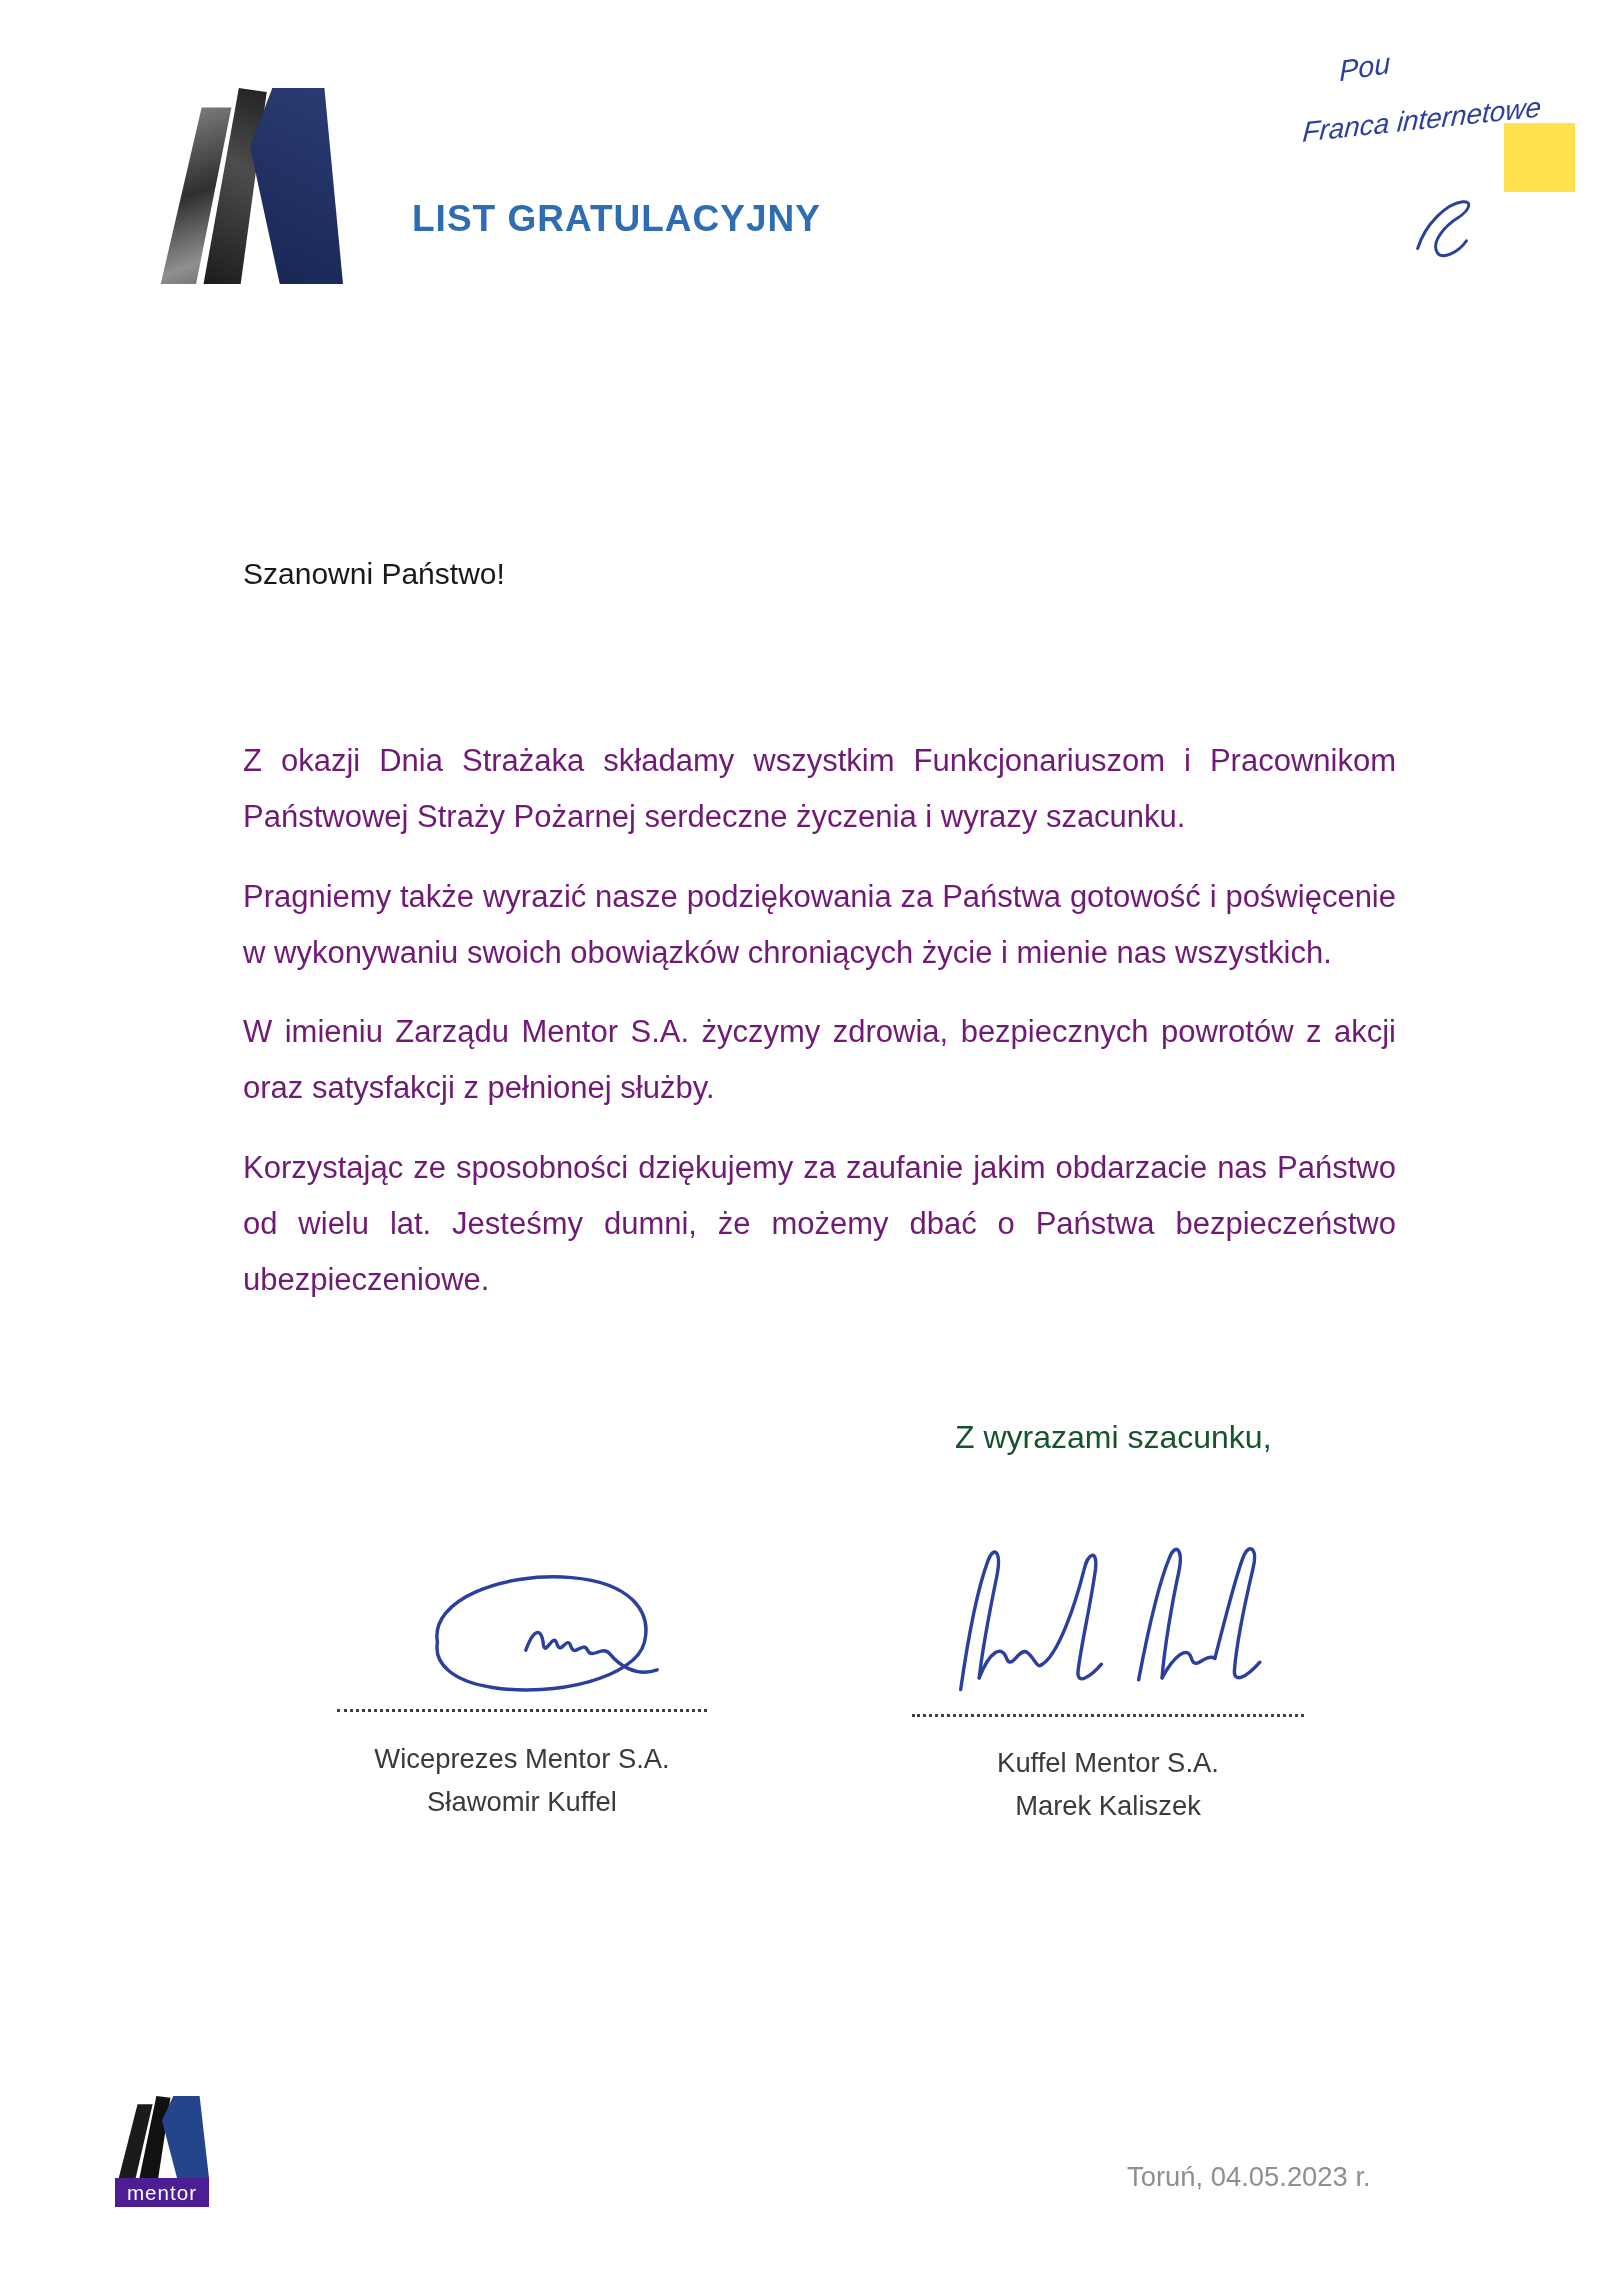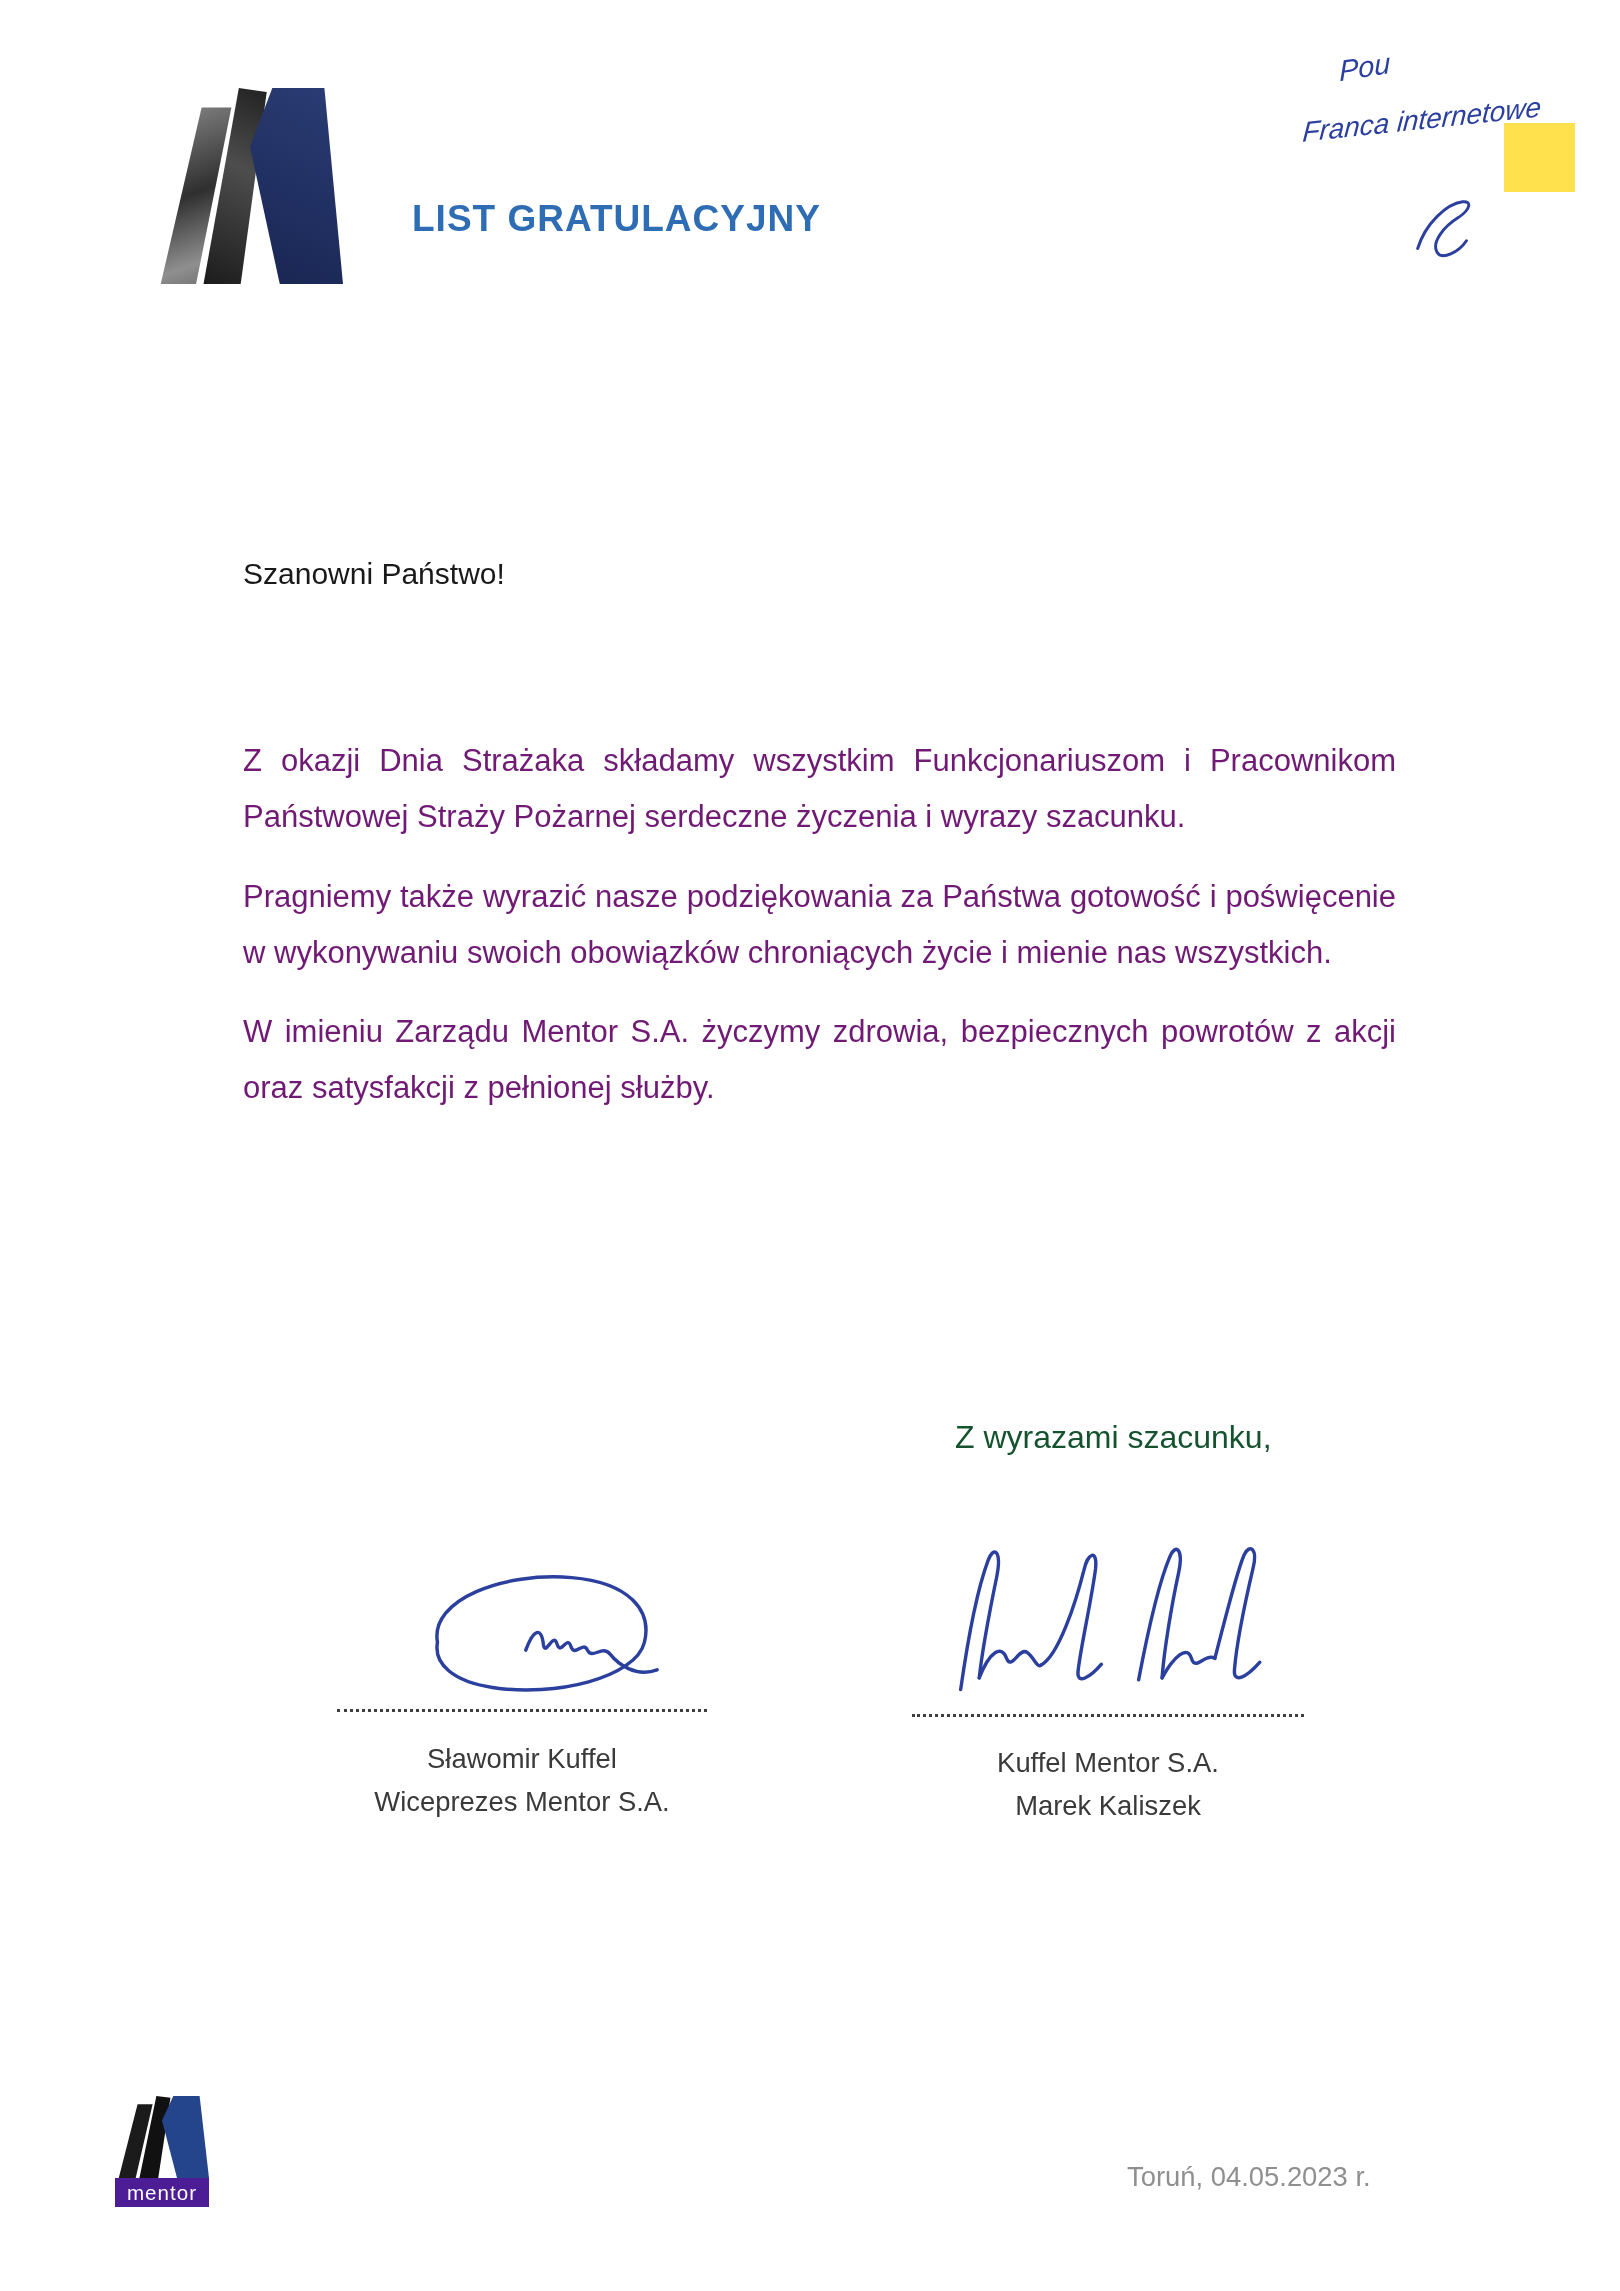--- a/index.html
+++ b/index.html
@@ -101,34 +101,35 @@
   <svg class="flourish" viewBox="0 0 90 80">
     <path d="M18,58 C26,32 48,12 64,10 C74,9 72,18 60,26 C44,36 32,52 38,62 C43,70 60,62 68,50" fill="none" stroke="#2b3f9e" stroke-width="3" stroke-linecap="round"></path>
   </svg>
 
   <div class="salutation">Szanowni Państwo!</div>
 
   <div class="body-text">
     <p>Z okazji Dnia Strażaka składamy wszystkim Funkcjonariuszom i Pracownikom Państwowej Straży Pożarnej serdeczne życzenia i wyrazy szacunku.</p>
     <p>Pragniemy także wyrazić nasze podziękowania za Państwa gotowość i poświęcenie w wykonywaniu swoich obowiązków chroniących życie i mienie nas wszystkich.</p>
     <p>W imieniu Zarządu Mentor S.A. życzymy zdrowia, bezpiecznych powrotów z akcji oraz satysfakcji z pełnionej służby.</p>
+    <p>Korzystając ze sposobności dziękujemy za zaufanie jakim obdarzacie nas Państwo od wielu lat. Jesteśmy dumni, że możemy dbać o Państwa bezpieczeństwo ubezpieczeniowe.</p>
   </div>
 
   <div class="closing">Z wyrazami szacunku,</div>
 
   <svg class="sig-svg sig-left-svg" width="255" height="157" viewBox="0 0 260 160">
     <g fill="none" stroke="#2b3f9e" stroke-width="3.5" stroke-linecap="round">
       <path d="M28,88 C20,44 96,16 165,22 C224,27 247,56 239,88 C230,124 148,144 84,134 C44,128 24,110 28,88 Z"></path>
       <path d="M118,96 C126,74 134,72 136,90 C138,104 146,76 150,90 C154,102 160,80 164,92 C168,104 176,86 181,96 C186,106 196,90 204,100 C212,110 230,124 252,116"></path>
     </g>
   </svg>
   <div class="dots dots-left"></div>
   <div class="sig-caption sig-caption-left">
+    <div>Wiceprezes Mentor S.A.</div>
     <div>Sławomir Kuffel</div>
-    <div>Wiceprezes Mentor S.A.</div>
   </div>
 
   <svg class="sig-svg sig-right-svg" width="333" height="176" viewBox="0 0 340 180">
     <g fill="none" stroke="#2b3f9e" stroke-width="3.5" stroke-linecap="round">
       <path d="M28,152 C34,110 44,52 56,20 C62,4 70,10 65,36 C58,70 50,112 47,140"></path>
       <path d="M47,140 C58,112 70,106 75,120 C80,133 88,108 96,114 C103,119 106,130 110,127"></path>
       <path d="M110,127 C128,118 146,62 154,30 C158,12 168,8 166,28 C162,60 150,112 148,134 C147,147 160,140 172,126"></path>
       <path d="M210,142 C218,100 230,44 242,16 C248,2 256,8 251,32 C244,64 236,112 234,140"></path>
       <path d="M234,140 C246,118 260,106 264,120 C268,134 278,114 288,120"></path>
       <path d="M288,120 C298,82 310,32 318,14 C324,2 332,8 327,28 C320,58 310,106 308,132 C307,146 320,140 334,124"></path>

